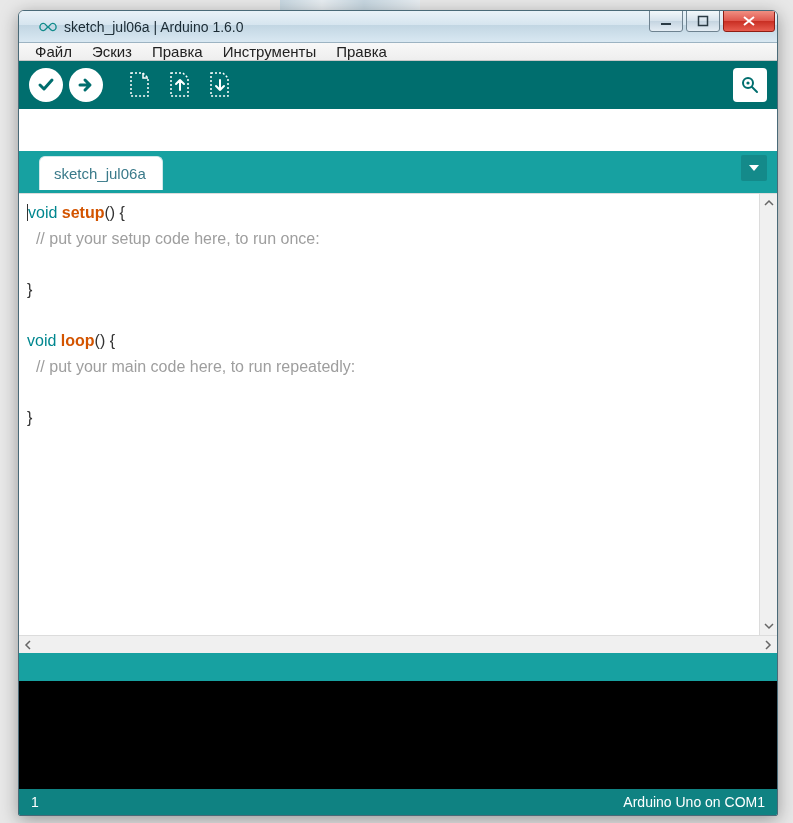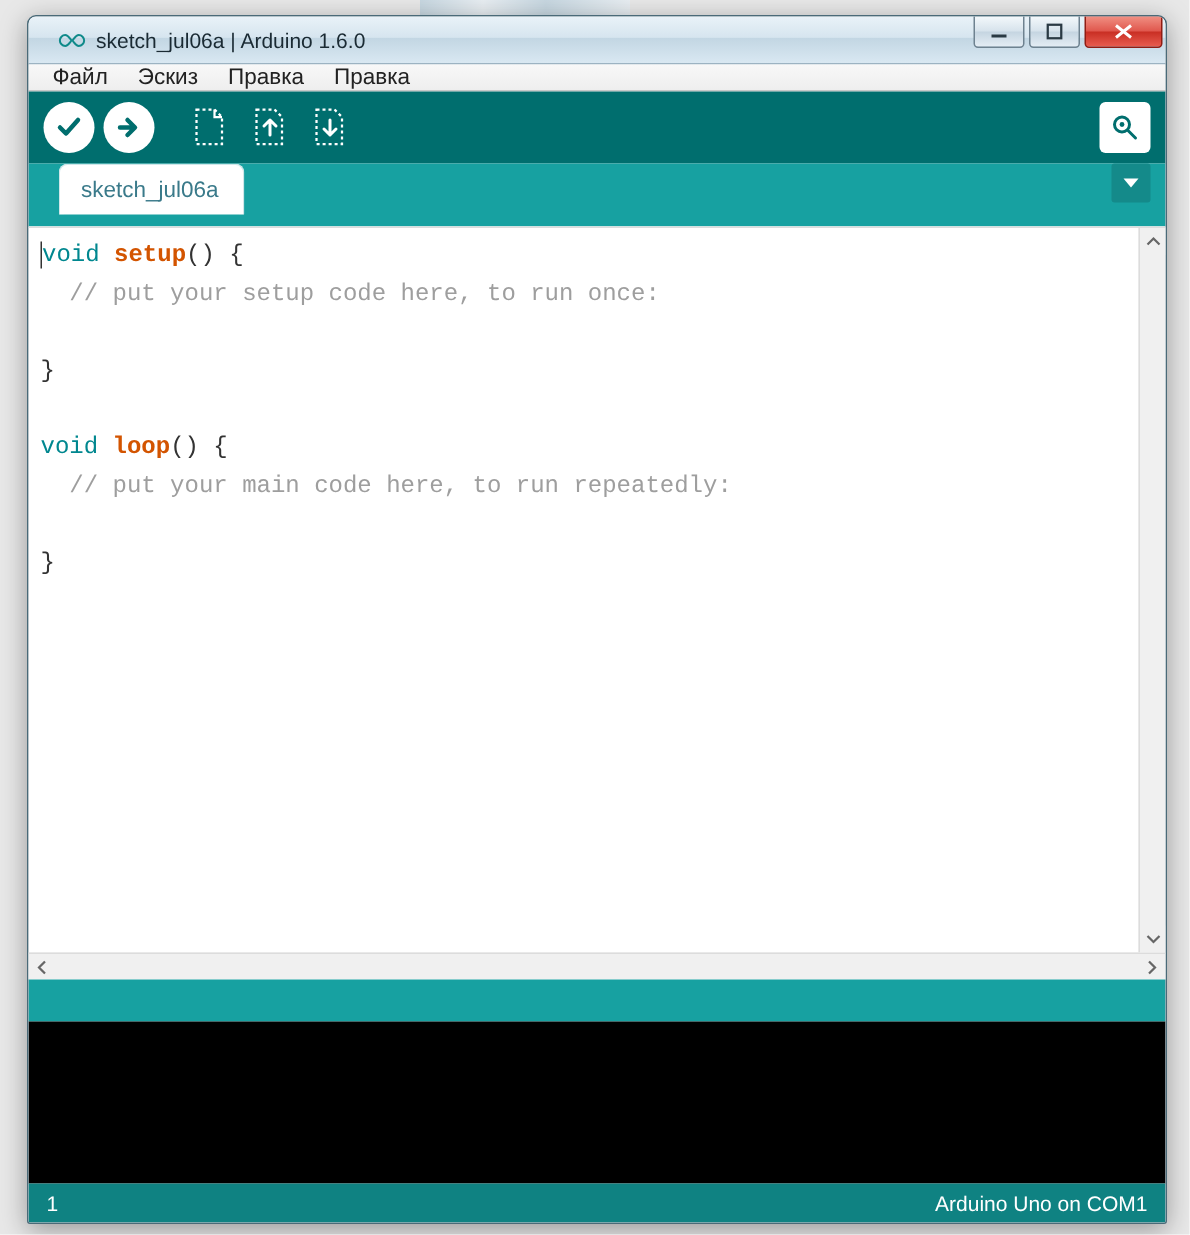--- a/index.html
+++ b/index.html
@@ -114,22 +114,23 @@
   .toolbar-spacer{flex:1}
   .serial-btn{
     width:34px;height:34px;border-radius:4px;
     background:#fff;display:flex;align-items:center;justify-content:center;
   }
   
   .tabstrip{
     height: 42px;
     background:#17a1a1;
     display:flex;
-    align-items:flex-start;
+    align-items:center;
     padding: 0 10px 0 20px;
+    margin-top: 42px;
   }
   .tab{
     background:#fff;
     color:#3a7a8a;
     font-size:15px;
     padding:8px 16px 8px 14px;
     border-radius:6px 6px 0 0;
     border:1px solid #cfe7e9;
     border-bottom:none;
     margin-bottom:-1px;
@@ -151,21 +152,21 @@
     border-top:1px solid #dcdcdc;
     min-height:0;
   }
   .editor-scroll{
     flex:1;
     display:flex;
     overflow:hidden;
   }
   .editor{
     flex:1;
-    font-family: Liberation Mono, monospace;
+    font-family: Liberation Sans, sans-serif;
     font-size:16px;
     line-height:1.6;
     padding: 6px 8px;
     white-space:pre;
     color:#333;
     overflow:auto;
   }
   .kw{color:#00878f;}
   .fn{color:#d35400;font-weight:bold;}
   .cm{color:#9e9e9e;}
@@ -241,20 +242,21 @@
           </svg>
         <span>close</span>
       </div>
     </div>
   </div>
 
   <div class="menubar">
     <div class="menu-item"><span>Файл</span></div>
     <div class="menu-item"><span>Эскиз</span></div>
     <div class="menu-item"><span>Правка</span></div>
+    <div class="menu-item"><span>Инструменты</span></div>
     <div class="menu-item"><span>Правка</span></div>
   </div>
 
   <div class="toolbar">
     <div class="tool-btn" title="Verify">
       <svg width="20" height="20" viewBox="0 0 20 20">
           <path d="M4 10 l4 4 l8 -9" fill="none" stroke="#006e6e" stroke-width="3" stroke-linecap="round" stroke-linejoin="round"></path>
         </svg>
     </div>
     <div class="tool-btn" title="Upload">

